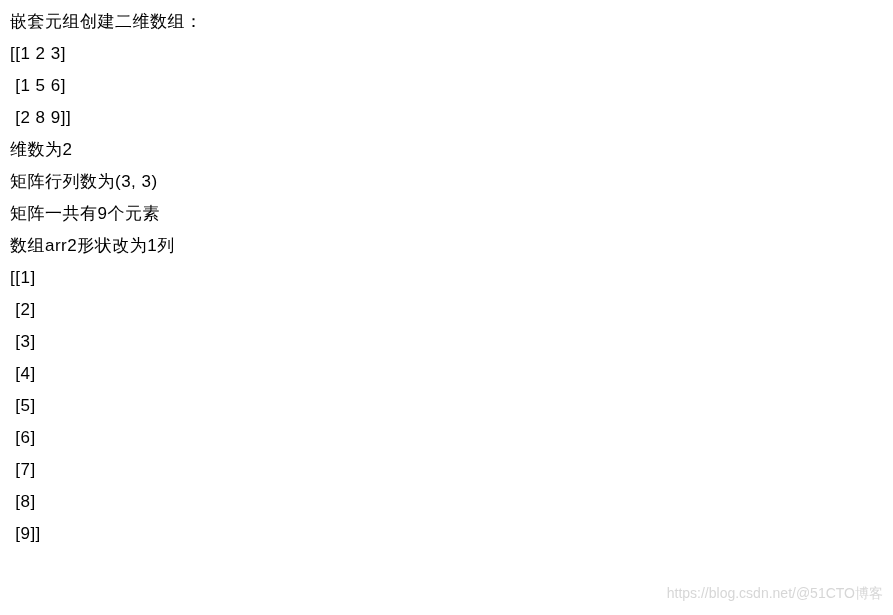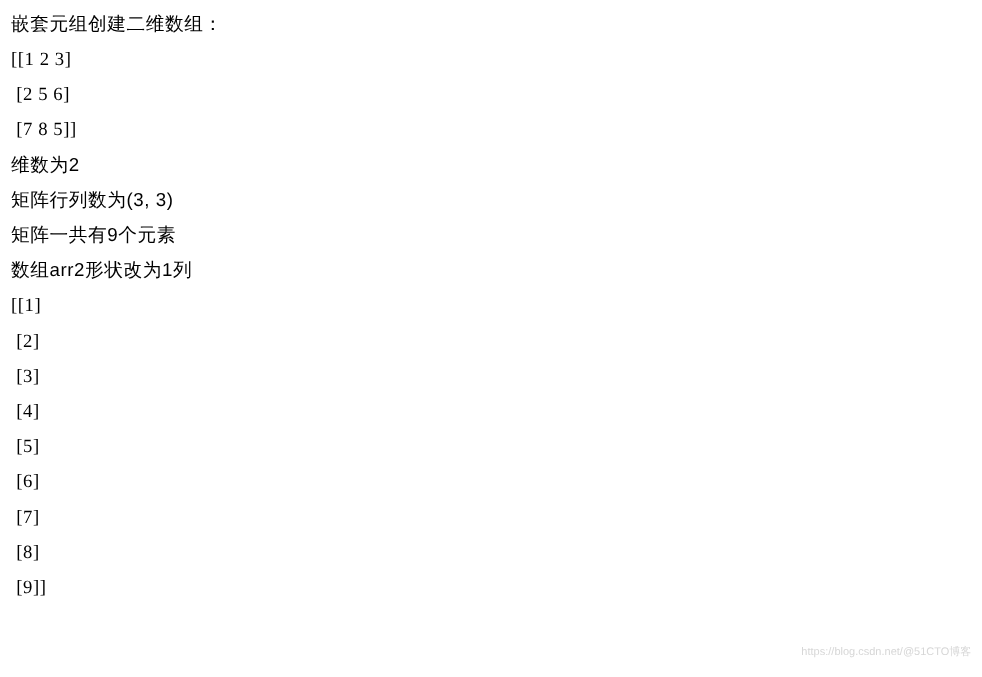--- a/index.html
+++ b/index.html
@@ -18,41 +18,41 @@
       padding: 6px 10px;
       position: relative;
       overflow: hidden;
     }
     .output-line {
       white-space: pre;
       font-family: Liberation Sans, sans-serif;
       letter-spacing: 0.5px;
     }
     .mono {
-      font-family: Liberation Serif, serif;
+      font-family: Liberation Sans, sans-serif;
     }
     .watermark {
       position: absolute;
       right: 10px;
       bottom: 6px;
-      font-size: 10px;
+      font-size: 14px;
       color: rgba(180, 180, 180, 0.55);
       font-family: Arial, sans-serif;
       pointer-events: none;
       letter-spacing: 0;
       margin-top: 18px;
     }
   </style>
 </head>
 <body>
 
 <div class="output-line">嵌套元组创建二维数组：</div>
 <div class="output-line mono">[[1 2 3]</div>
-<div class="output-line mono"> [2 5 6]</div>
-<div class="output-line mono"> [7 8 5]]</div>
+<div class="output-line mono"> [1 5 6]</div>
+<div class="output-line mono"> [2 8 9]]</div>
 <div class="output-line">维数为2</div>
 <div class="output-line">矩阵行列数为(3, 3)</div>
 <div class="output-line">矩阵一共有9个元素</div>
 <div class="output-line">数组arr2形状改为1列</div>
 <div class="output-line mono">[[1]</div>
 <div class="output-line mono"> [2]</div>
 <div class="output-line mono"> [3]</div>
 <div class="output-line mono"> [4]</div>
 <div class="output-line mono"> [5]</div>
 <div class="output-line mono"> [6]</div>

